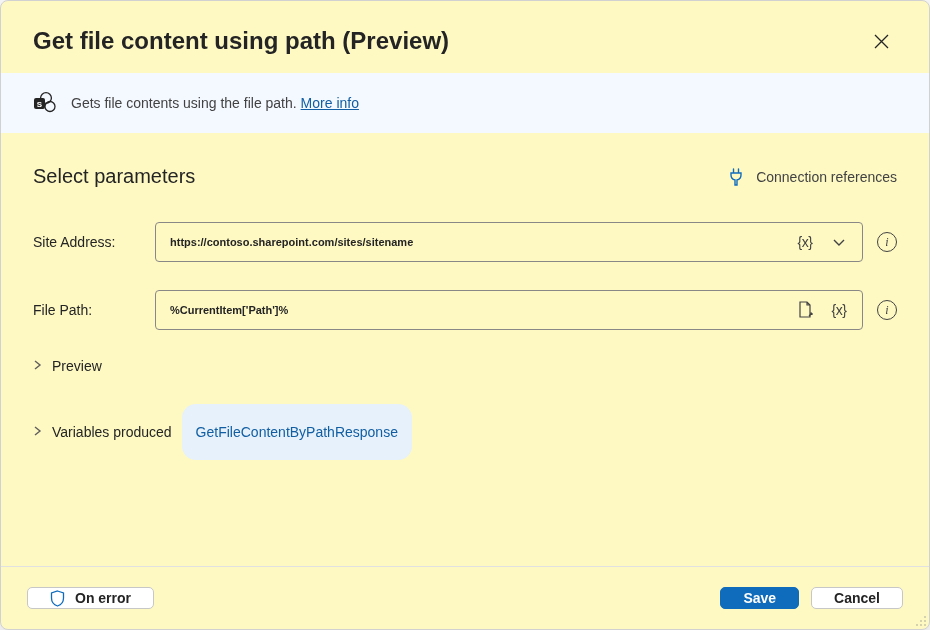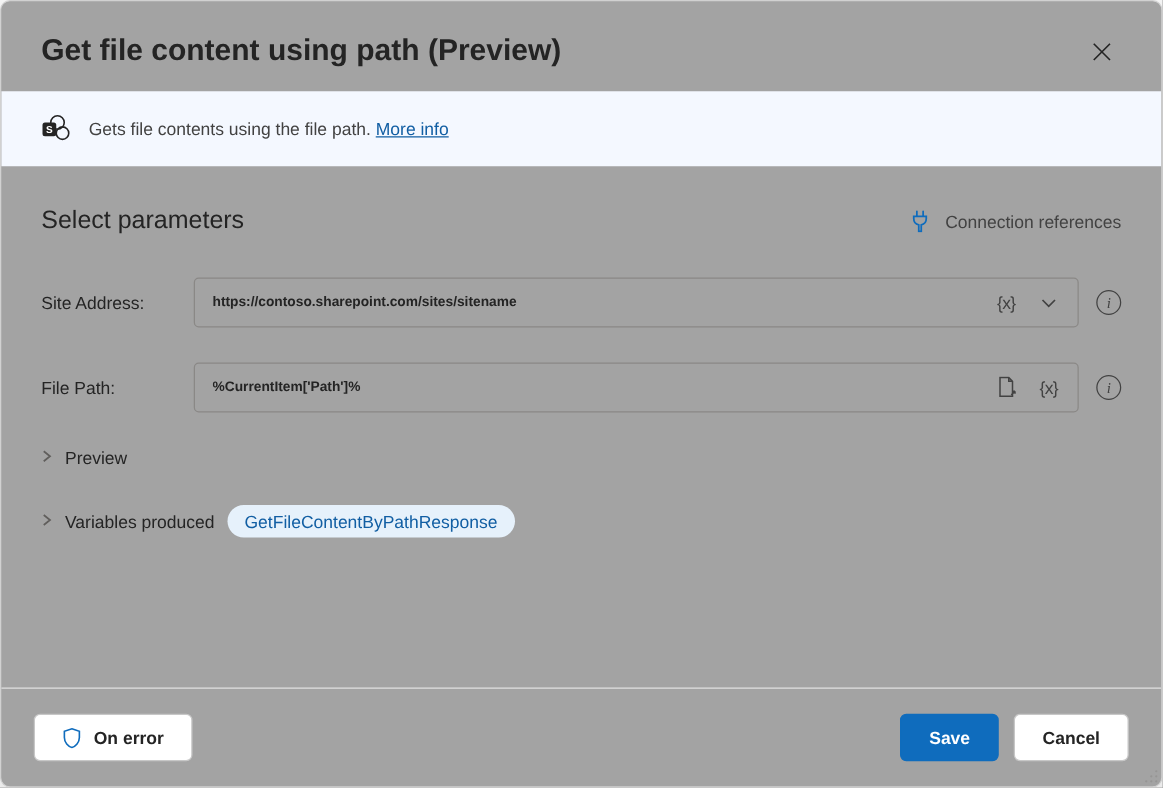--- a/index.html
+++ b/index.html
@@ -8,21 +8,21 @@
       background: #f5f5f5;
       display: flex;
       justify-content: center;
       align-items: center;
       min-height: 100vh;
       color: #242424;
     }
     .dialog {
       width: 930px;
       height: 630px;
-      background: #a3a3a3;
+      background: #fef9c3;
       border: 1px solid #d1d1d1;
       border-radius: 8px;
       box-shadow: 0 8px 16px rgba(0,0,0,0.08);
       display: flex;
       flex-direction: column;
       overflow: hidden;
       position: relative;
     }
     .header {
       padding: 24px 32px 16px 32px;
@@ -124,34 +124,34 @@
       gap: 10px;
       margin-bottom: 30px;
       cursor: pointer;
       font-size: 14px;
       color: #242424;
     }
     .chev { color: #605e5c; font-size: 11px; }
     .var-pill {
       background: #e6f1fb;
       color: #115ea3;
-      padding: 5px 14px;
+      padding: 20px 14px;
       border-radius: 14px;
       font-size: 14px;
       text-align: center;
     }
     .footer {
       border-top: 1px solid #e1e1e1;
       padding: 20px 26px;
       display: flex;
       align-items: center;
       gap: 12px;
     }
     .btn {
-      height: 38px;
+      height: 22px;
       padding: 0 22px;
       border-radius: 5px;
       font-size: 14px;
       font-weight: 600;
       cursor: pointer;
       display: inline-flex;
       align-items: center;
       justify-content: center;
       gap: 10px;
       border: 1px solid #c7c7c7;

